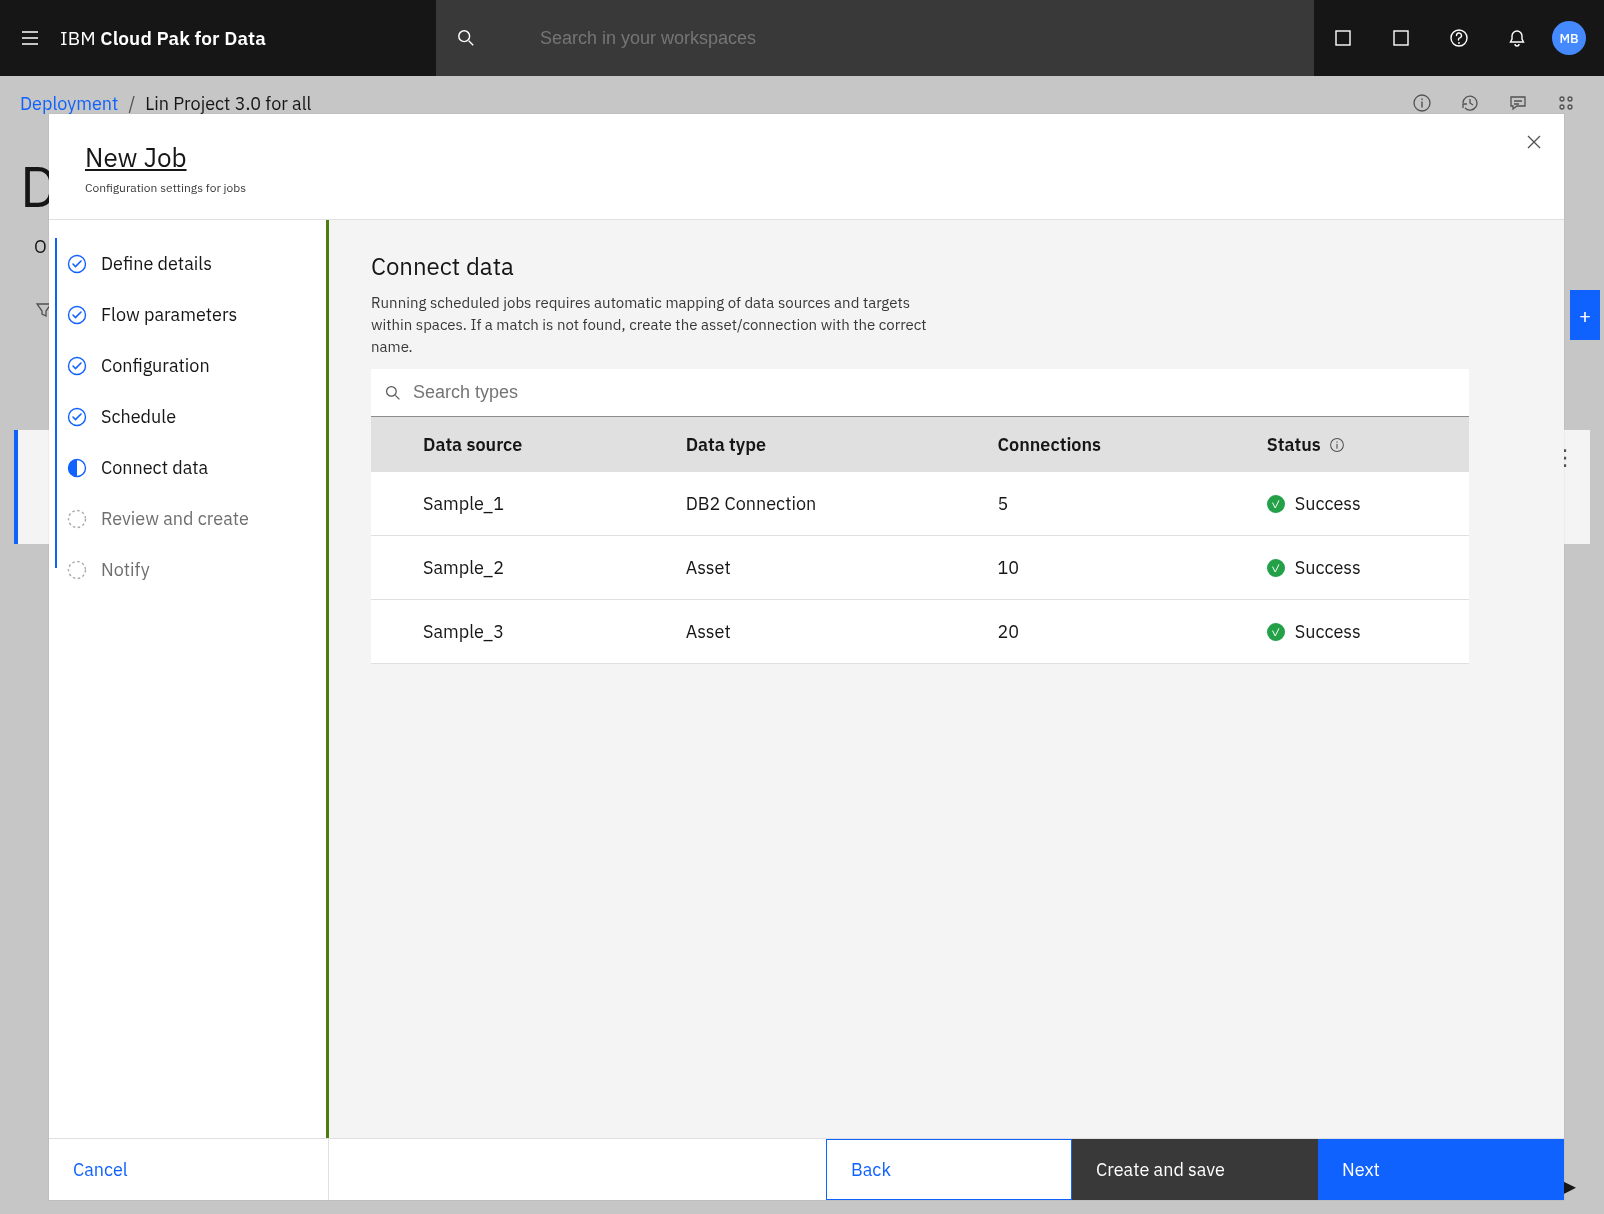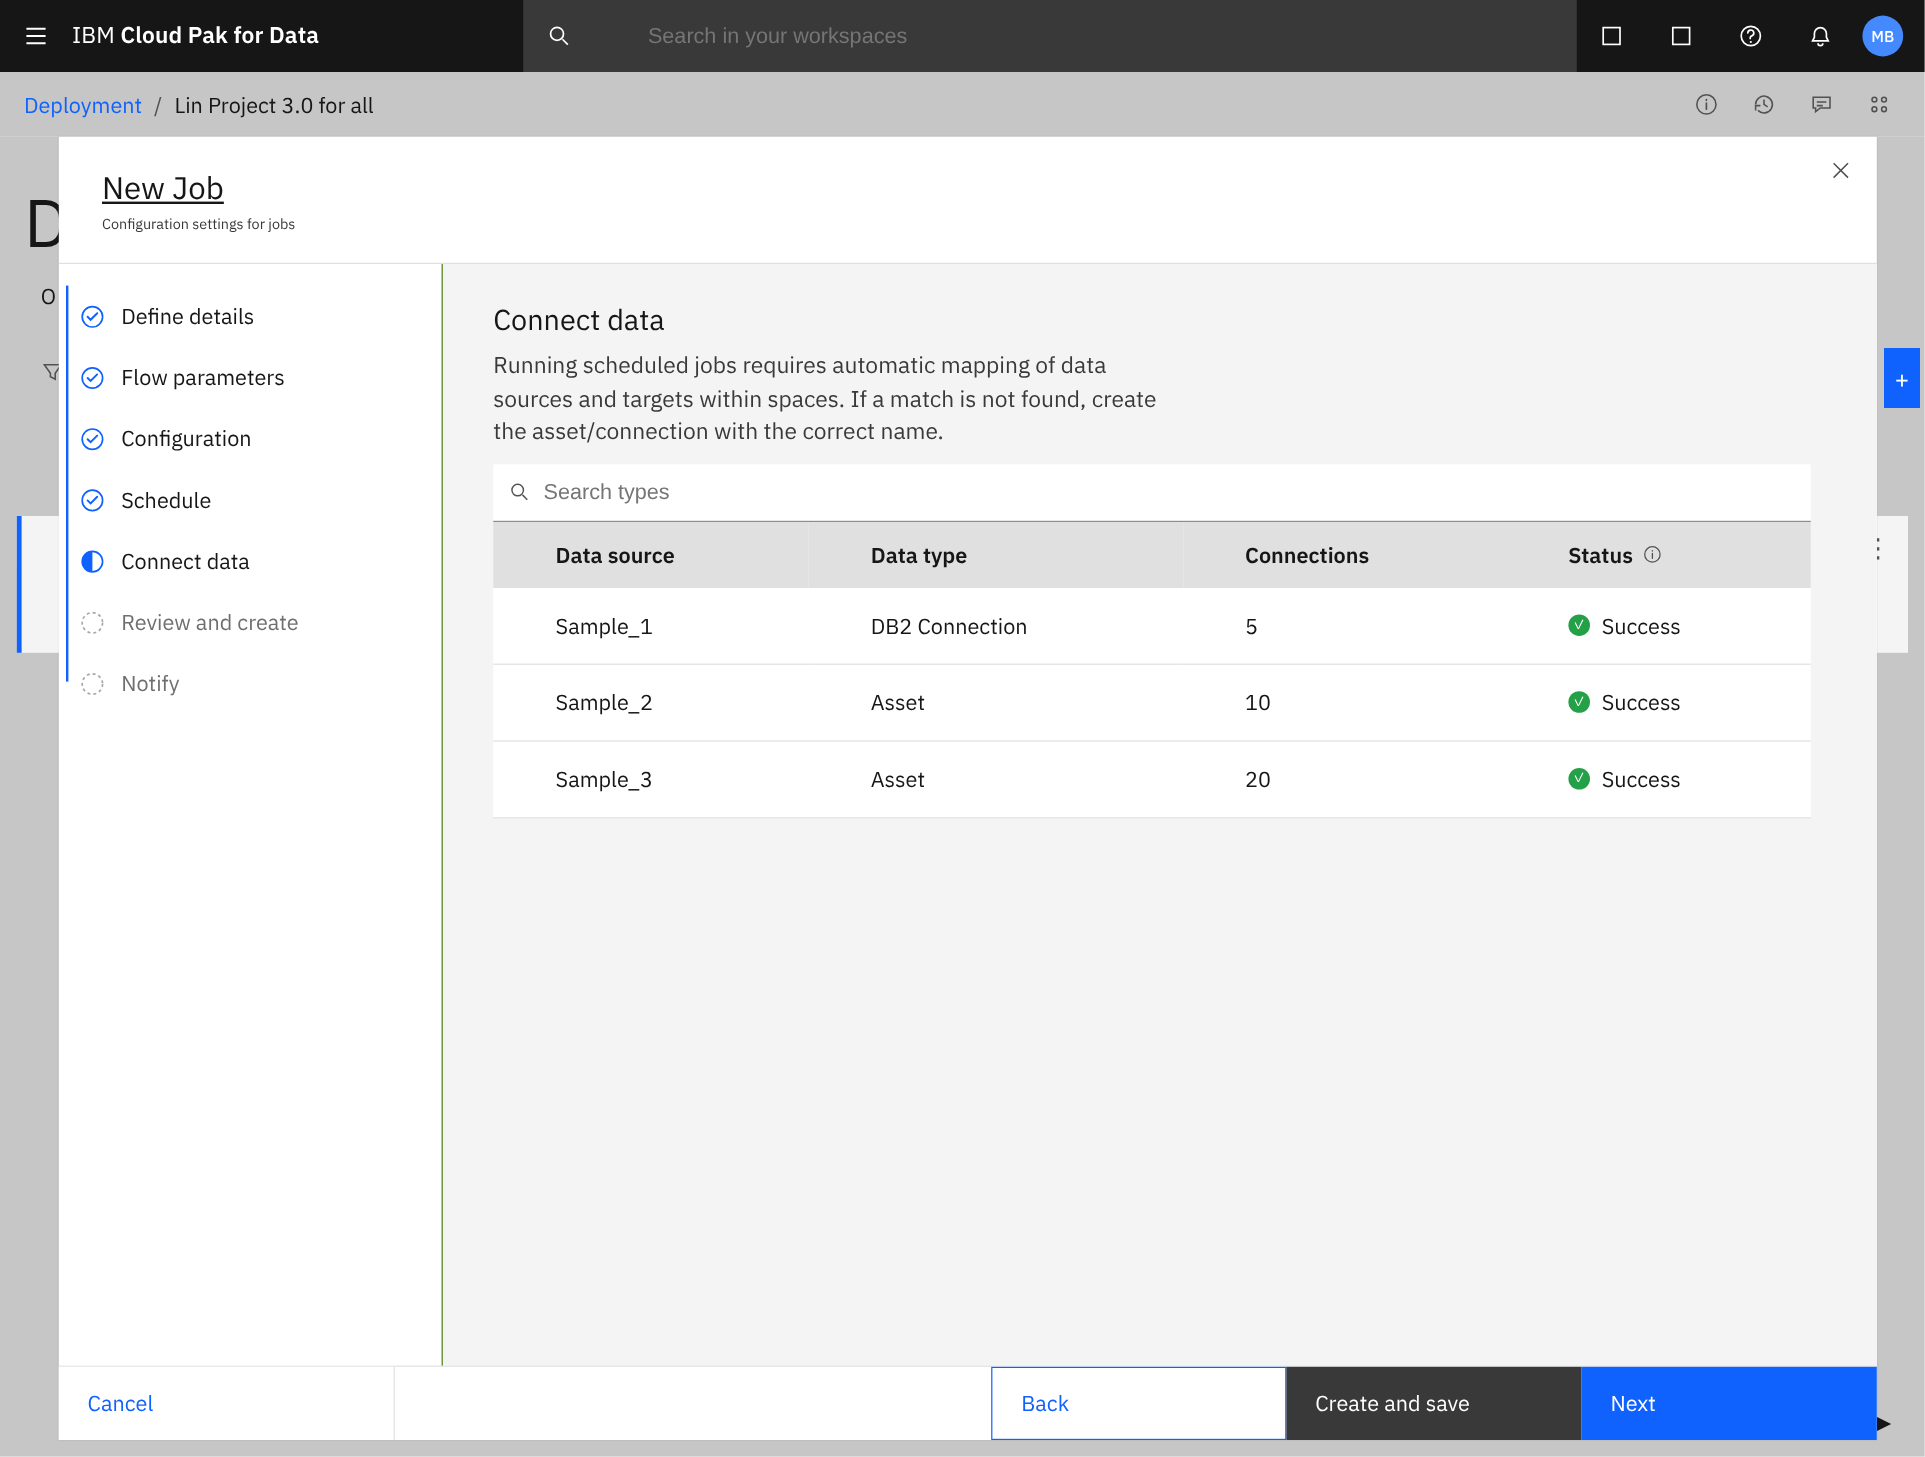--- a/index.html
+++ b/index.html
@@ -6,21 +6,21 @@
   body {
     font-family: "IBM Plex Sans", -apple-system, BlinkMacSystemFont, "Segoe UI", Arial, sans-serif;
     background: #fff;
     width: 1604px;
     height: 1214px;
     overflow: hidden;
     position: relative;
   }
   
   .topbar {
-    height: 60px;
+    height: 76px;
     background: #161616;
     display: flex;
     align-items: center;
     color: #fff;
   }
   .hamburger { width: 60px; display:flex; align-items:center; justify-content:center; cursor:pointer; height:100%; }
   .brand { font-size: 19px; letter-spacing: 0.1px; white-space: nowrap; padding-right: 40px; }
   .brand .light { font-weight: 400; }
   .brand .bold { font-weight: 600; }
   .search-wrap {
@@ -111,22 +111,22 @@
   .modal-sub   { font-size:12px; color:#393939; margin-top:6px; }
   .modal-close {
     position:absolute; top:14px; right:16px; width:28px; height:28px;
     display:flex; align-items:center; justify-content:center; cursor:pointer; color:#525252; font-size:14px;
   }
 
   .modal-body { flex:1; display:flex; min-height:0; }
 
   
   .steps {
-    width: 320px;
-    border-right:1px solid #4d7c0f;
+    width: 280px;
+    border-right:3px solid #4d7c0f;
     padding: 18px 0;
     position:relative;
   }
   .steps::before {
     content:""; position:absolute; left:6px; top:18px; bottom:auto;
     width:2px; height:330px; background:#0f62fe;
   }
   .step {
     display:flex; align-items:center; gap:14px;
     padding: 14px 18px 14px 18px;
@@ -135,21 +135,21 @@
   }
   .step.done .ic, .step.current .ic { color:#0f62fe; }
   .step.pending .ic { color:#a8a8a8; }
   .step.pending { color:#6f6f6f; }
   .ic { width:20px; height:20px; flex-shrink:0; }
   svg { display:block; }
 
   
   .panel { flex:1; background:#f4f4f4; padding: 30px 42px; overflow:auto; }
   .panel-title { font-size:24px; color:#161616; font-weight:400; }
-  .panel-desc { max-width: 580px; color:#393939; font-size:19px; line-height:1.45; margin-top:10px; }
+  .panel-desc { max-width: 580px; color:#393939; font-size:15px; line-height:1.45; margin-top:10px; }
   .asset-label { margin-top:30px; font-size:18px; color:#393939; }
   .table-search {
     margin-top:12px;
     height:48px;
     background:#fff;
     display:flex;
     align-items:center;
     padding:0 14px;
     gap:12px;
     border-bottom:1px solid #8d8d8d;

